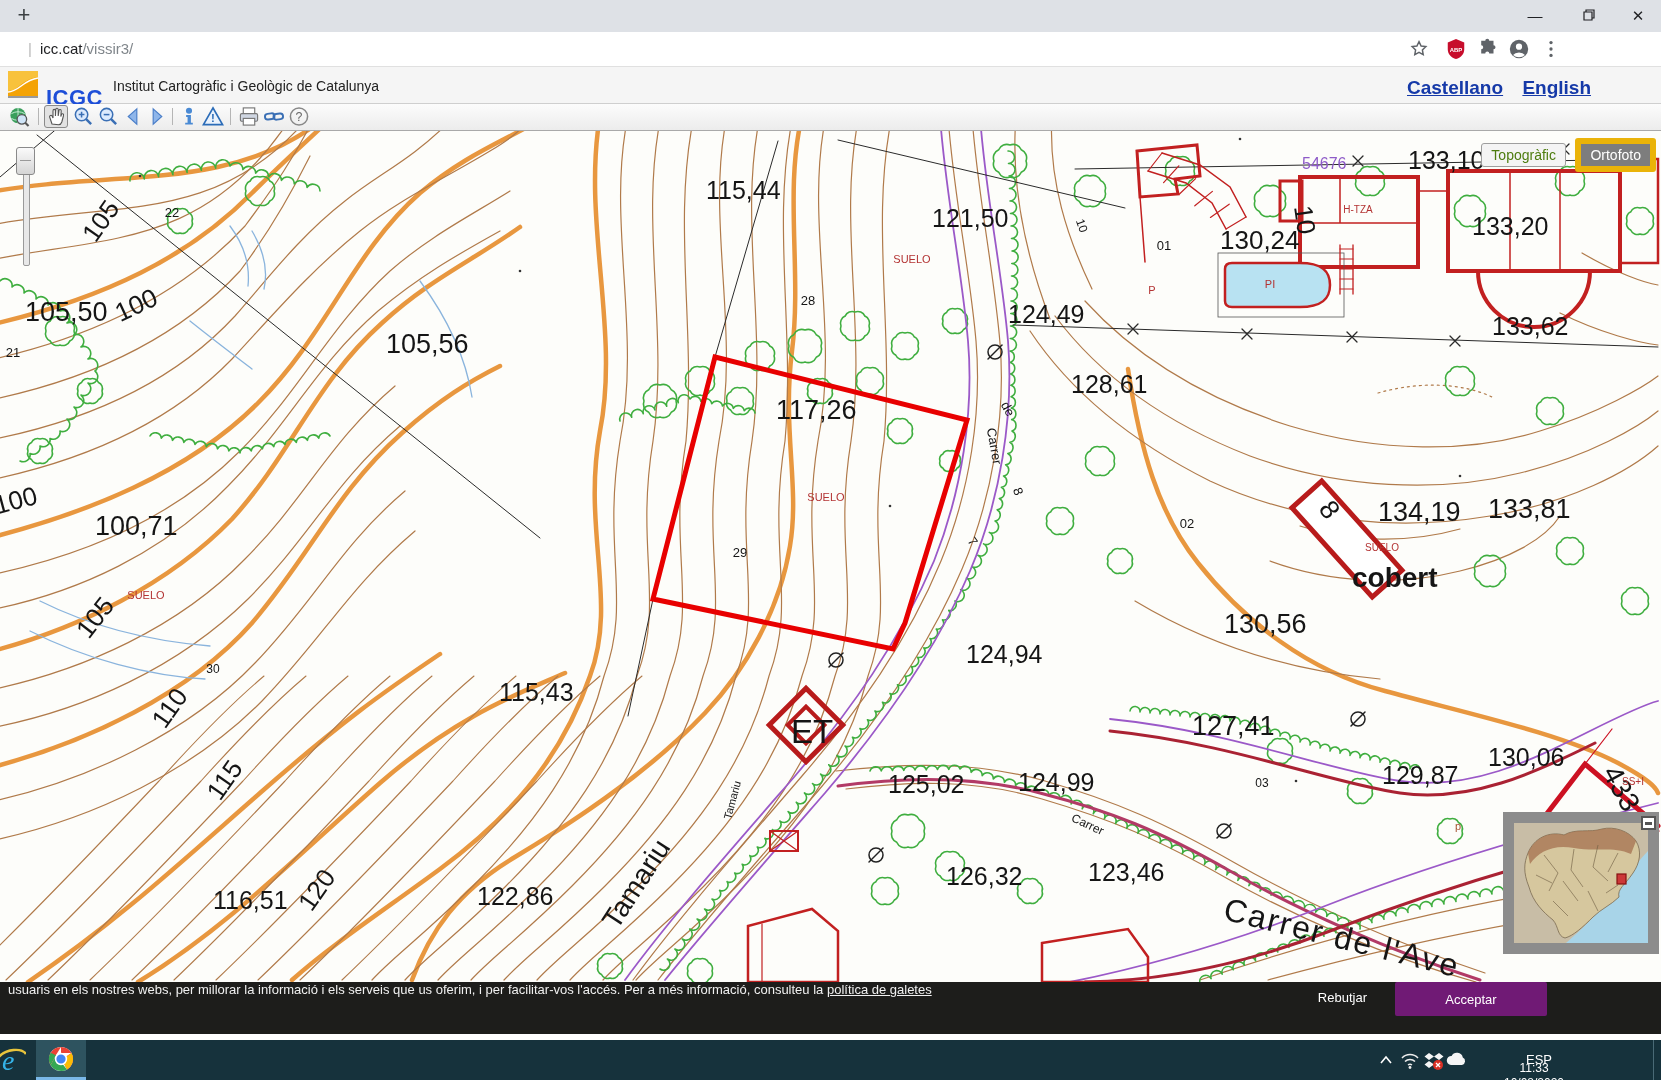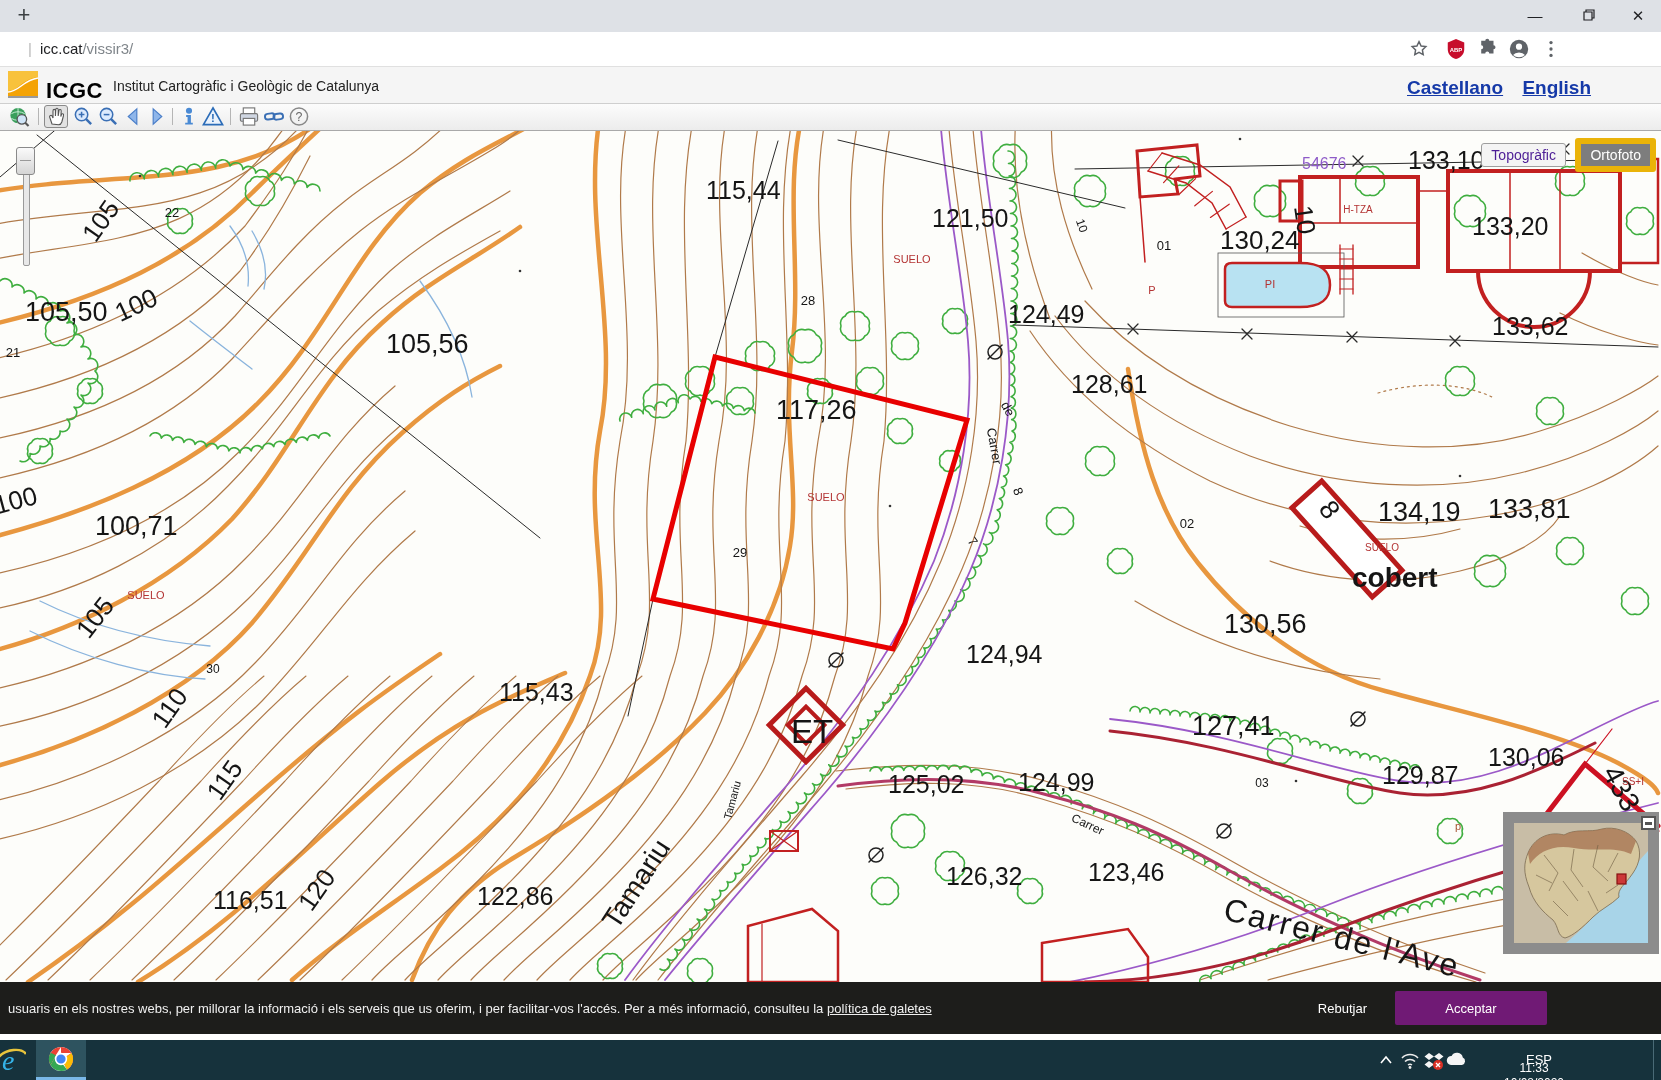--- a/index.html
+++ b/index.html
@@ -15,21 +15,21 @@
   #addressbar{position:absolute;left:0;top:32px;width:100%;height:34px;background:#fff;
     border-bottom:1px solid #e0e0e0;}
   #urlbox{position:absolute;left:28px;top:7px;height:20px;font-size:15px;line-height:20px;color:#202124;}
   #urlbox .caret{color:#b8b8b8;margin-right:8px;}
   #urlbox .dim{color:#80868b;}
   .abicon{position:absolute;top:6px;width:22px;height:22px;}
   
   #appheader{position:absolute;left:0;top:67px;width:100%;height:36px;background:#f5f5f5;
     border-bottom:1px solid #cfcfcf;}
   #logo{position:absolute;left:8px;top:4px;width:30px;height:27px;}
-  #brand{position:absolute;left:46px;top:11px;font-size:22px;font-weight:bold;color:#000000;letter-spacing:.5px;}
+  #brand{position:absolute;left:46px;top:18px;font-size:22px;font-weight:bold;color:#1d4ed8;letter-spacing:.5px;}
   #subtitle{position:absolute;left:113px;top:11px;font-size:14px;color:#222;}
   #langs{position:absolute;right:70px;top:10px;font-size:19px;font-weight:bold;}
   #langs a{color:#1539a8;text-decoration:underline;margin-left:14px;cursor:pointer;}
   
   #toolbar{position:absolute;left:0;top:104px;width:100%;height:26px;
     background:linear-gradient(#fcfcfc,#ececec);border-bottom:1px solid #a9a9a9;}
   .tbi{position:absolute;top:2px;width:22px;height:21px;}
   .tbsep{position:absolute;top:4px;width:1px;height:17px;background:#b5b5b5;}
   .tbi.pressed{background:#e2e2e2;border:1px solid #8a8a8a;border-radius:3px;top:1px;}
   
@@ -37,30 +37,30 @@
   #map-svg{position:absolute;left:0;top:0;}
   #map-svg text{font-family:"Liberation Sans",sans-serif;}
   #zoomslider{position:absolute;left:16px;top:12px;width:18px;height:125px;}
   #zs-track{position:absolute;left:7px;top:6px;width:5px;height:115px;background:#e8e8e8;
     border:1px solid #9a9a9a;border-radius:2px;}
   #zs-handle{position:absolute;left:0;top:4px;width:17px;height:26px;border:1px solid #8a8a8a;
     border-radius:3px;background:linear-gradient(#fafafa,#d5d5d5);}
   #zs-handle:after{content:"";position:absolute;left:3px;right:3px;top:12px;height:1px;background:#999;}
   #layerbtns{position:absolute;top:7px;right:5px;}
   .layerbtn{display:inline-block;margin-left:5px;padding:3px 9px;font-size:14px;border-radius:3px;cursor:pointer;}
-  .layerbtn.inactive{background:#f4f4f4;border:1px solid #9e9e9e;color:#4c1d95;}
+  .layerbtn.inactive{background:#f4f4f4;border:1px solid #9e9e9e;color:#4d7c0f;}
   .layerbtn.active{background:#7d7d7d;border:6px solid #eab308;color:#fff;}
   #minimap{position:absolute;left:1503px;top:681px;width:156px;height:142px;
     border:11px solid #8c8c8c;box-sizing:border-box;background:#c8bda6;}
   #mini-min{position:absolute;right:-8px;top:-7px;width:15px;height:14px;background:#fff;
     border:2px solid #555;box-sizing:border-box;}
   #mini-min:after{content:"";position:absolute;left:2px;top:4px;right:2px;height:3px;background:#555;}
   
   #cookiebar{position:absolute;left:0;top:982px;width:100%;height:52px;background:#1d1d1b;
-    display:flex;align-items:center;z-index:30;}
+    display:flex;z-index:30;}
   #cookiemsg{margin-left:8px;font-size:13px;color:#f0f0f0;white-space:nowrap;}
   #cookielink{color:#f0f0f0;text-decoration:underline;cursor:pointer;}
   #rejectbtn{margin-left:auto;margin-right:18px;font-size:13px;color:#fff;cursor:pointer;padding:8px 10px;}
   #acceptbtn{width:152px;height:34px;margin-right:114px;background:#701a75;border:none;border-radius:2px;
     color:#fff;font-size:13px;font-family:"Liberation Sans",sans-serif;cursor:pointer;}
   
   #taskbar{position:absolute;left:0;top:1040px;width:100%;height:40px;background:#16323c;z-index:40;}
   #tb-ie{position:absolute;left:0px;top:4px;width:26px;height:32px;}
   #tb-chrome{position:absolute;left:36px;top:0;width:50px;height:40px;background:#2e535f;
     border-bottom:3px solid #7ab8e8;box-sizing:border-box;}

